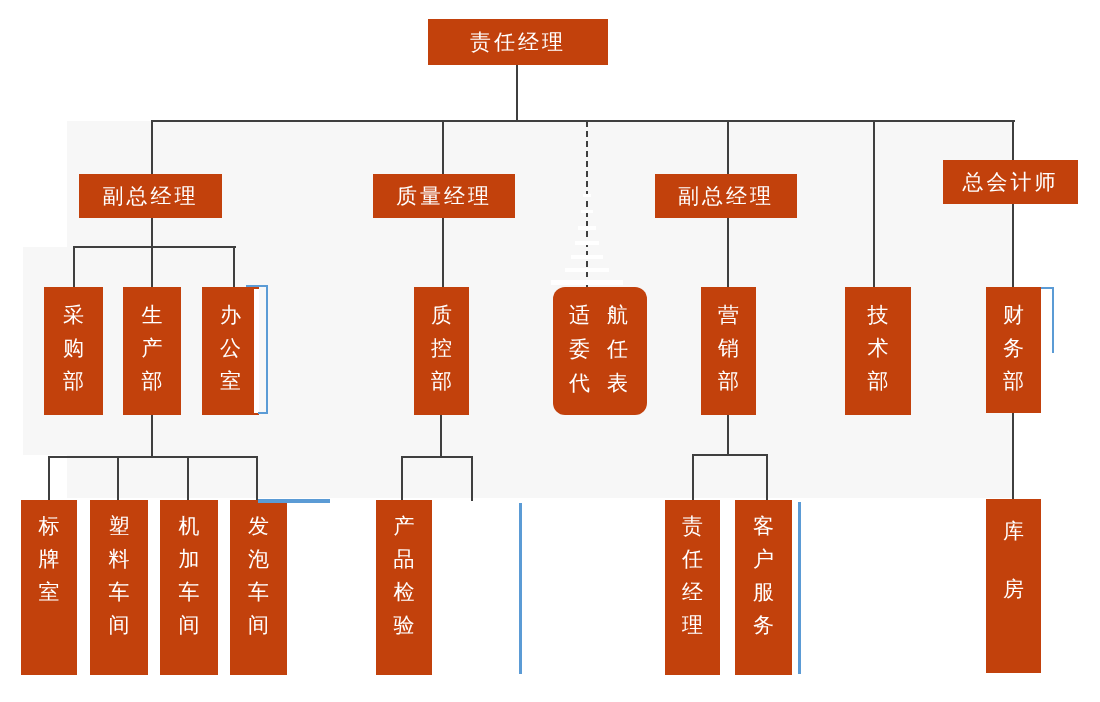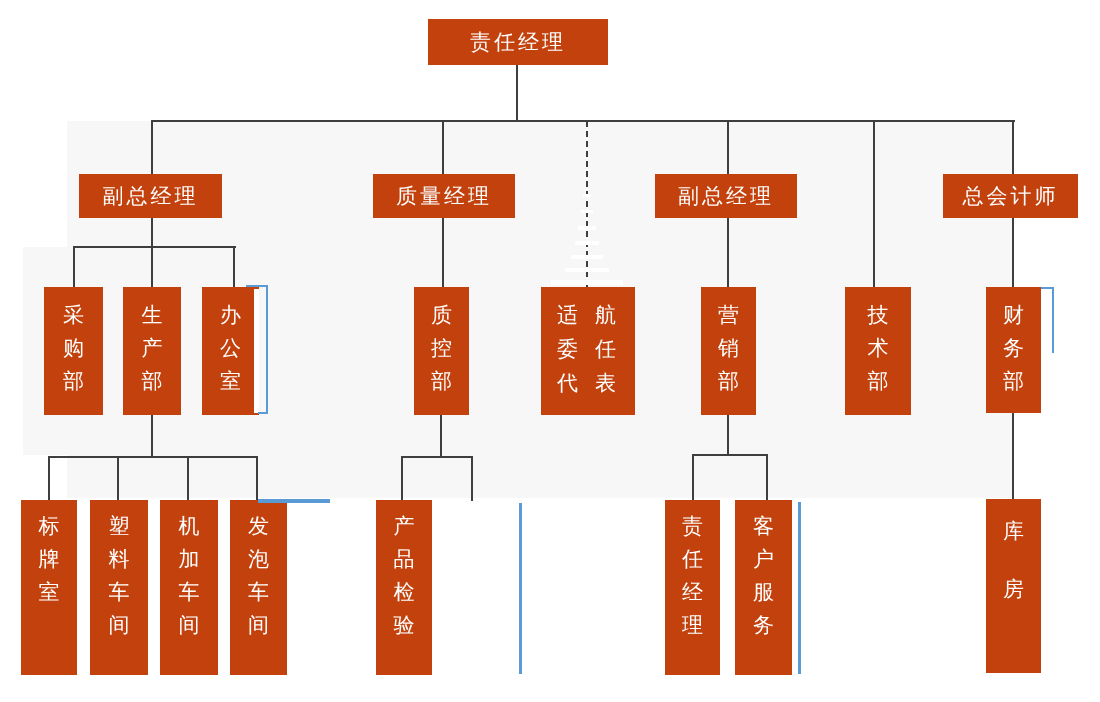--- a/index.html
+++ b/index.html
@@ -80,37 +80,37 @@
 
   <div class="box hbox" style="left:79px;top:174px;width:143px;height:44px;">
     <span>副总经理</span>
   </div>
   <div class="box hbox" style="left:373px;top:174px;width:142px;height:44px;justify-content:center;">
     <span>质量经理</span>
   </div>
   <div class="box hbox" style="left:655px;top:174px;width:142px;height:44px;">
     <span>副总经理</span>
   </div>
-  <div class="box hbox" style="left:943px;top:174px;width:135px;height:44px;">
+  <div class="box hbox" style="left:943px;top:160px;width:135px;height:44px;">
     <span>总会计师</span>
   </div>
 
   <div class="box r3" style="left:44px;top:287px;width:59px;height:128px;">
     <div class="vtext">采购部</div>
   </div>
   <div class="box r3" style="left:123px;top:287px;width:58px;height:128px;">
     <div class="vtext">生产部</div>
   </div>
   <div class="box r3" style="left:202px;top:287px;width:57px;height:128px;">
     <div class="vtext">办公室</div>
   </div>
   <div class="box r3" style="left:414px;top:287px;width:55px;height:128px;">
     <div class="vtext">质控部</div>
   </div>
-  <div class="box r3" style="left:541px;top:287px;width:94px;height:128px;">
+  <div class="box r3" style="left:553px;top:287px;width:94px;height:128px;border-radius:12px;">
     <div class="vtext2">适航委任代表</div>
   </div>
   <div class="box r3" style="left:701px;top:287px;width:55px;height:128px;">
     <div class="vtext">营销部</div>
   </div>
   <div class="box r3" style="left:845px;top:287px;width:66px;height:128px;">
     <div class="vtext">技术部</div>
   </div>
   <div class="box r3" style="left:986px;top:287px;width:55px;height:126px;">
     <div class="vtext">财务部</div>

